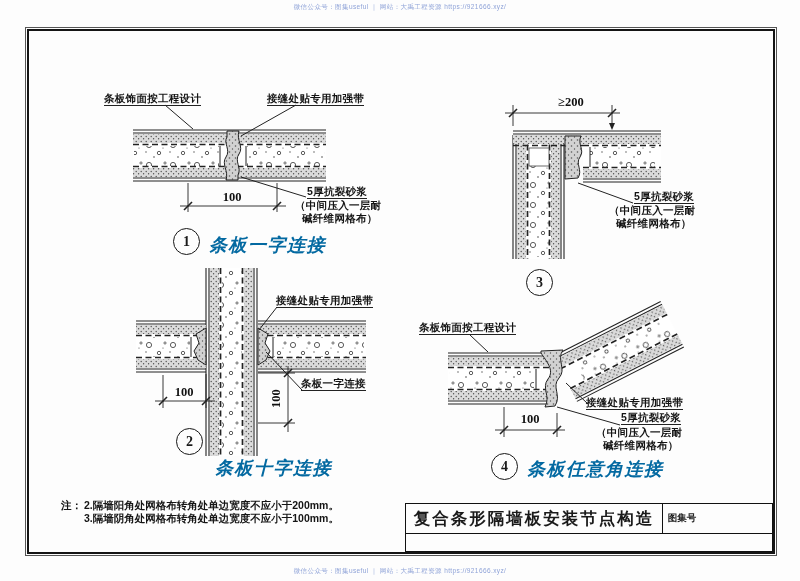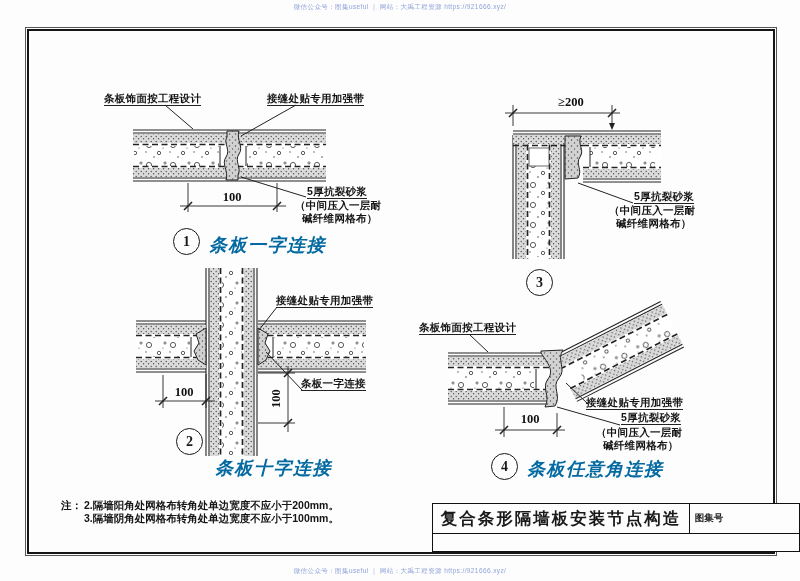--- a/index.html
+++ b/index.html
@@ -17,21 +17,21 @@
        font-size:12.5px;font-weight:700;color:#111;text-align:center;white-space:nowrap;}
   .dim.rot{transform:rotate(-90deg);}
   .badge{position:absolute;width:25px;height:25px;border:1.9px solid #161616;border-radius:50%;
          background:#fdfdfd;display:flex;align-items:center;justify-content:center;
          font-size:14px;font-weight:700;font-family:"Liberation Serif","DejaVu Serif",serif;}
   .dtitle{position:absolute;font-size:18px;font-weight:700;color:#0369a1;letter-spacing:1.5px;white-space:nowrap;font-style:italic;}
   #notes{position:absolute;left:61px;top:499px;display:flex;font-size:10.5px;font-weight:600;color:#151515;}
   #notes .nlines{margin-left:2px;}
   #notes .nline{line-height:13px;white-space:nowrap;}
   #tblock{position:absolute;left:405px;top:503px;width:368px;height:49px;
-          border:1.8px solid #111;box-sizing:border-box;background:#fdfdfd;margin-left:27px;}
+          border:1.8px solid #111;box-sizing:border-box;background:#fdfdfd;}
   .tbrow{display:flex;box-sizing:border-box;}
   .tbcell{box-sizing:border-box;border-left:1.2px solid #111;display:flex;
           align-items:center;justify-content:center;overflow:hidden;white-space:nowrap;}
   .tbcell:first-child{border-left:none;}
   #tbr1{height:30px;border-bottom:1.4px solid #111;}
   #tbr2{height:15px;}
   .tb-title{font-size:16.5px;font-weight:700;letter-spacing:2px;}
   .tb-sm{font-size:9.5px;font-weight:600;}
   .tb-num{font-family:"Liberation Serif","DejaVu Serif",serif;font-size:12px;font-weight:600;letter-spacing:0.5px;}
 </style>

